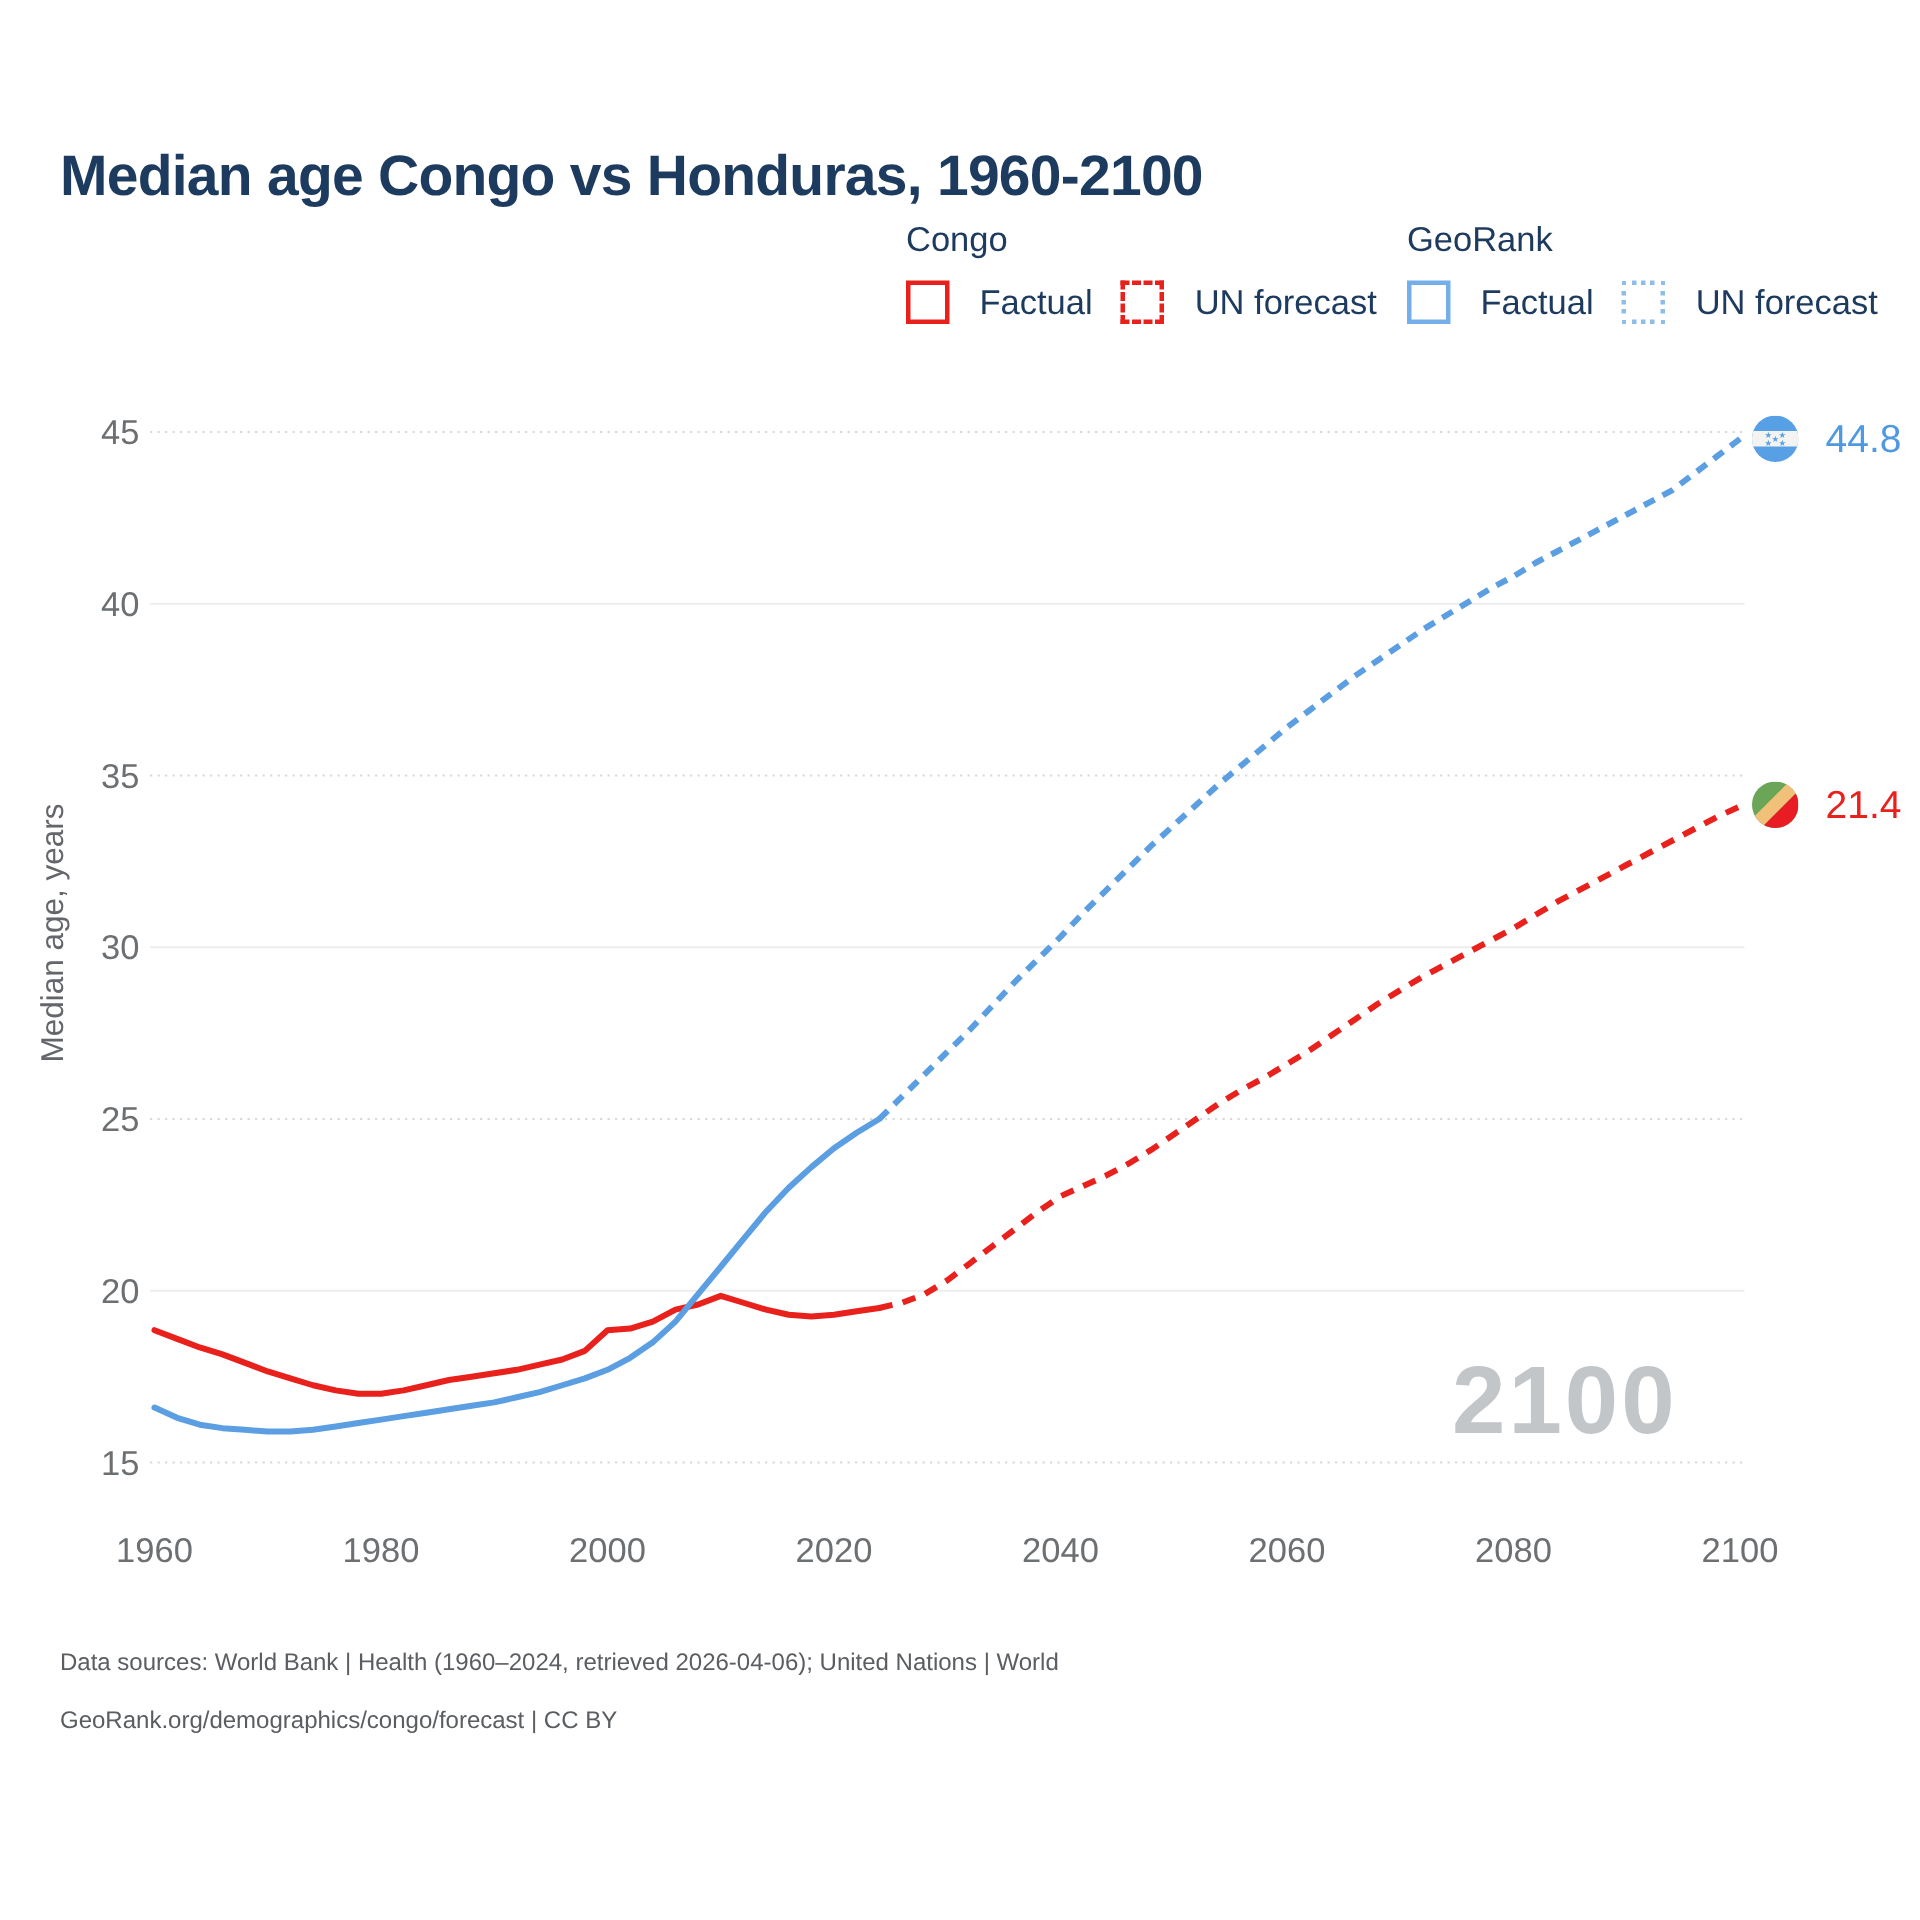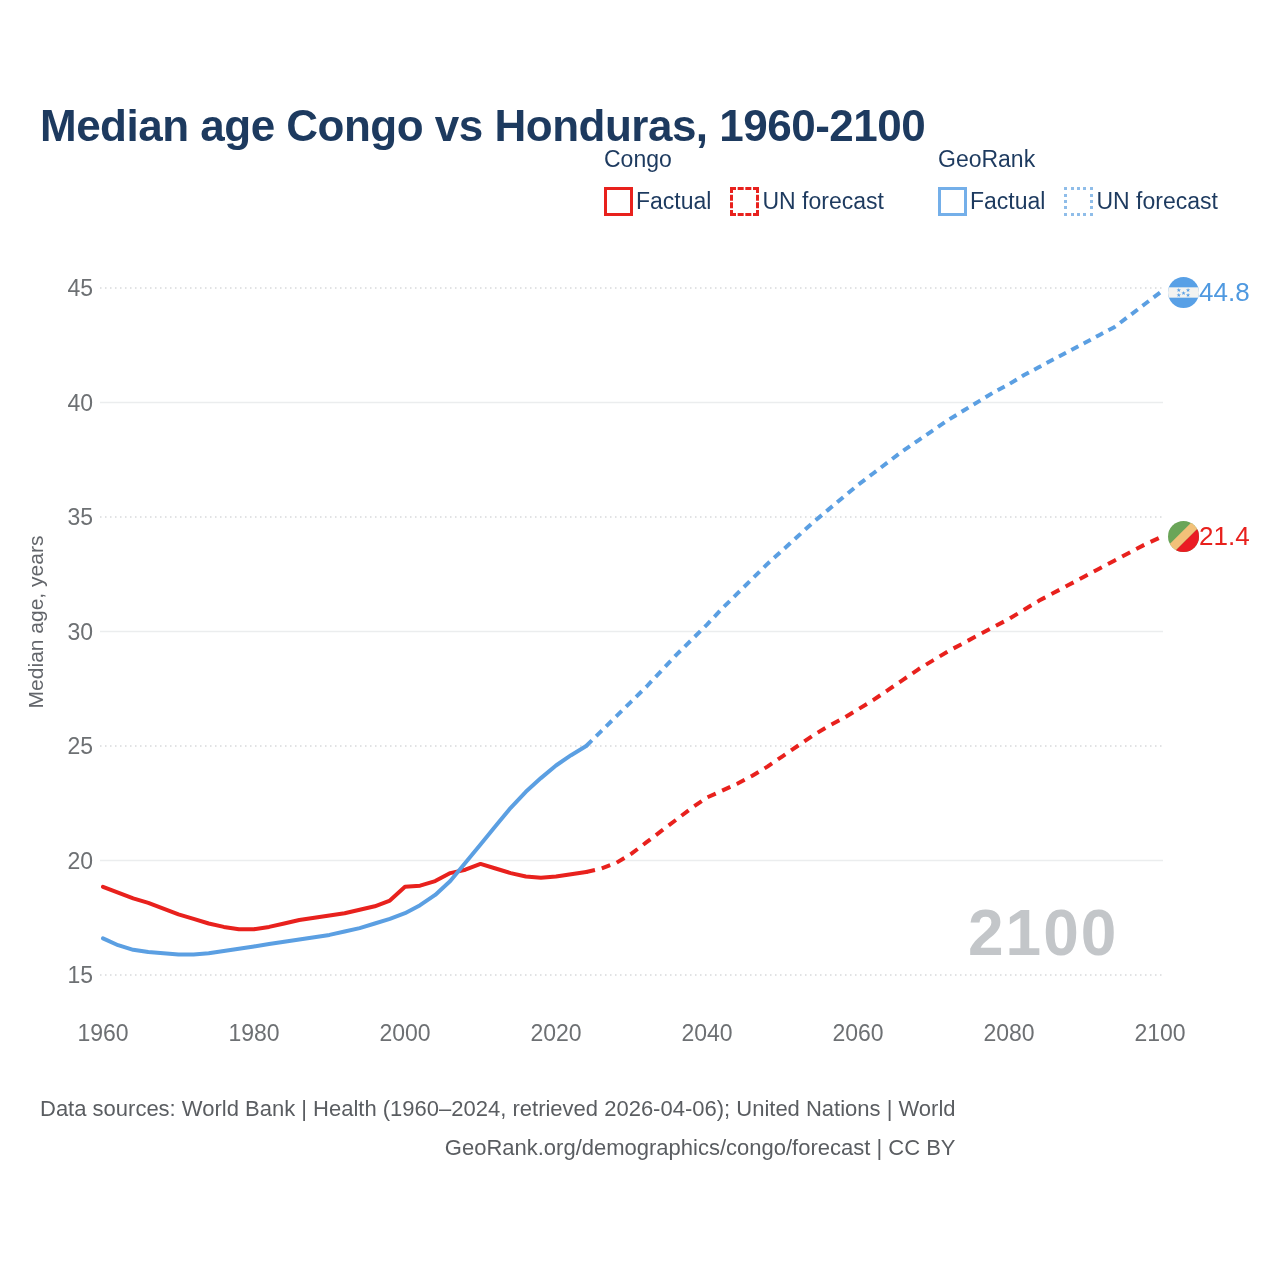--- a/index.html
+++ b/index.html
@@ -1,44 +1,44 @@
 <!DOCTYPE html>
 <html><head>
 <meta charset="utf-8">
 <style>
   html,body{margin:0;padding:0;background:#ffffff;}
   .page{position:relative;width:1280px;height:1280px;background:#ffffff;overflow:hidden;
         font-family:"Liberation Sans",sans-serif;}
-  .title{position:absolute;left:40px;top:72px;font-size:44px;font-weight:bold;
+  .title{position:absolute;left:40px;top:72px;font-size:38px;font-weight:bold;
          color:#1d3a5f;letter-spacing:-0.5px;white-space:nowrap;}
   .legend{position:absolute;top:146px;left:0;width:1280px;color:#1d3a5f;font-size:23px;z-index:4;}
   .lg-group{position:absolute;top:0;}
   .lg-group.congo{left:604px;}
   .lg-group.honduras{left:938px;}
   .lg-head{height:27px;line-height:27px;}
   .lg-row{display:flex;align-items:center;gap:19px;margin-top:14px;}
-  .lg-item{display:flex;align-items:center;gap:3px;cursor:pointer;}
+  .lg-item{display:flex;align-items:center;gap:20px;cursor:pointer;}
   .swatch{width:23px;height:23px;box-sizing:content-box;background:#fff;}
   .sw-red-solid{border:3px solid #e8211d;}
   .sw-red-dashed{border:3px dashed #e8211d;}
   .sw-blue-solid{border:3px solid #74afe9;}
   .sw-blue-dotted{border:3px dotted #8fbde9;}
   .plot-svg{position:absolute;left:0;top:0;z-index:2;pointer-events:none;}
   .tick{font-family:"Liberation Sans",sans-serif;font-size:23px;fill:#6d7073;}
   .y-title{position:absolute;left:36px;top:622px;transform:translate(-50%,-50%) rotate(-90deg);
            font-size:21px;color:#63666b;white-space:nowrap;z-index:1;}
   .watermark{position:absolute;left:968px;top:901px;font-size:64px;font-weight:bold;
              color:#c3c6c9;line-height:1;z-index:1;letter-spacing:2px;}
-  .end-label{position:absolute;display:flex;align-items:center;gap:0;z-index:3;
+  .end-label{position:absolute;display:flex;align-items:center;gap:18px;z-index:3;
              font-size:26px;line-height:31px;justify-content:center;}
   .end-honduras{left:1168px;top:277px;color:#4f99e0;}
   .end-congo{left:1168px;top:521px;color:#e8211d;}
   .flag{width:31px;height:31px;display:block;}
-  .footer{position:absolute;left:40px;top:1089px;font-size:22px;color:#5a5d61;
-          line-height:39px;z-index:1;text-align:right;}
+  .footer{position:absolute;left:40px;top:1089px;font-size:16px;color:#5a5d61;
+          line-height:39px;z-index:1;}
 </style>
 </head>
 <body>
 
 <div class="page">
 
   <h1 class="title">Median age Congo vs Honduras, 1960-2100</h1>
 
   <div class="legend">
     <div class="lg-group congo">

